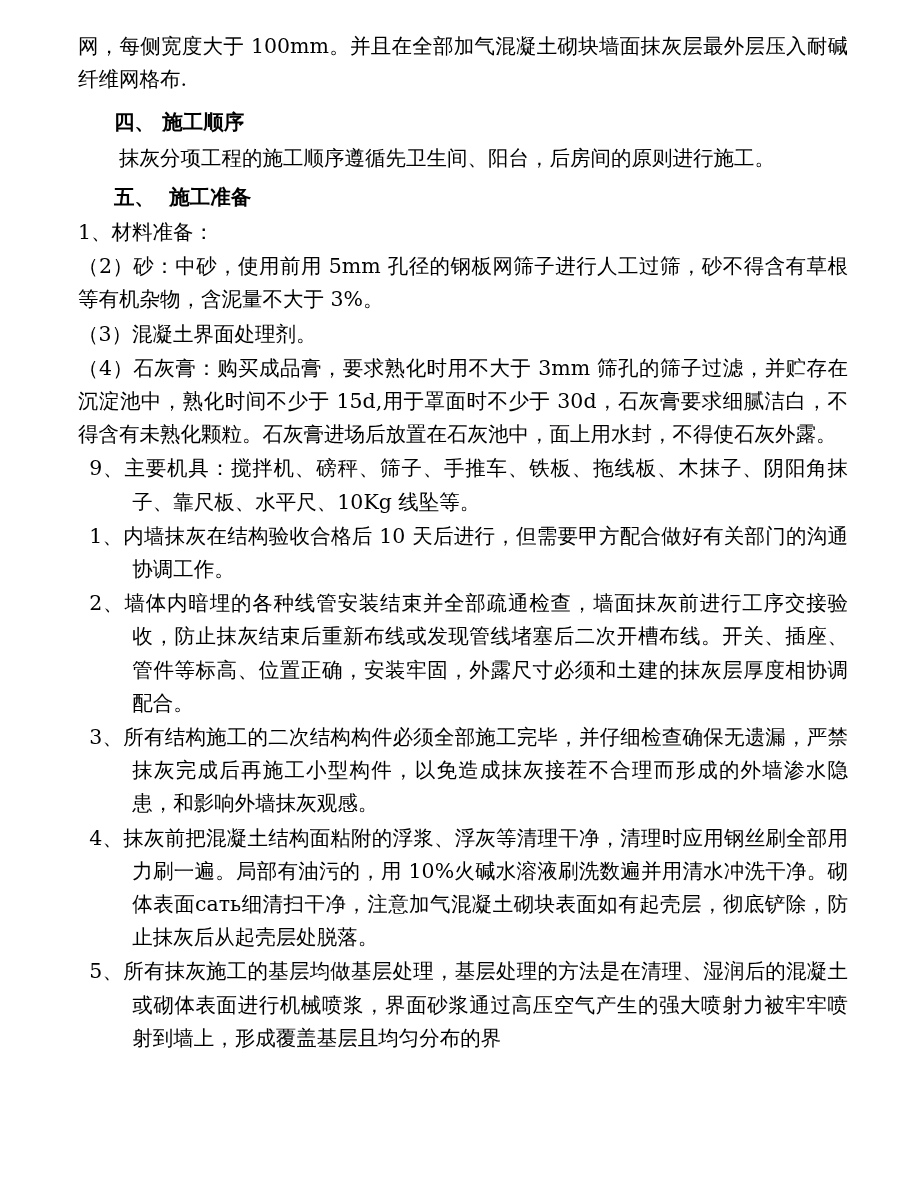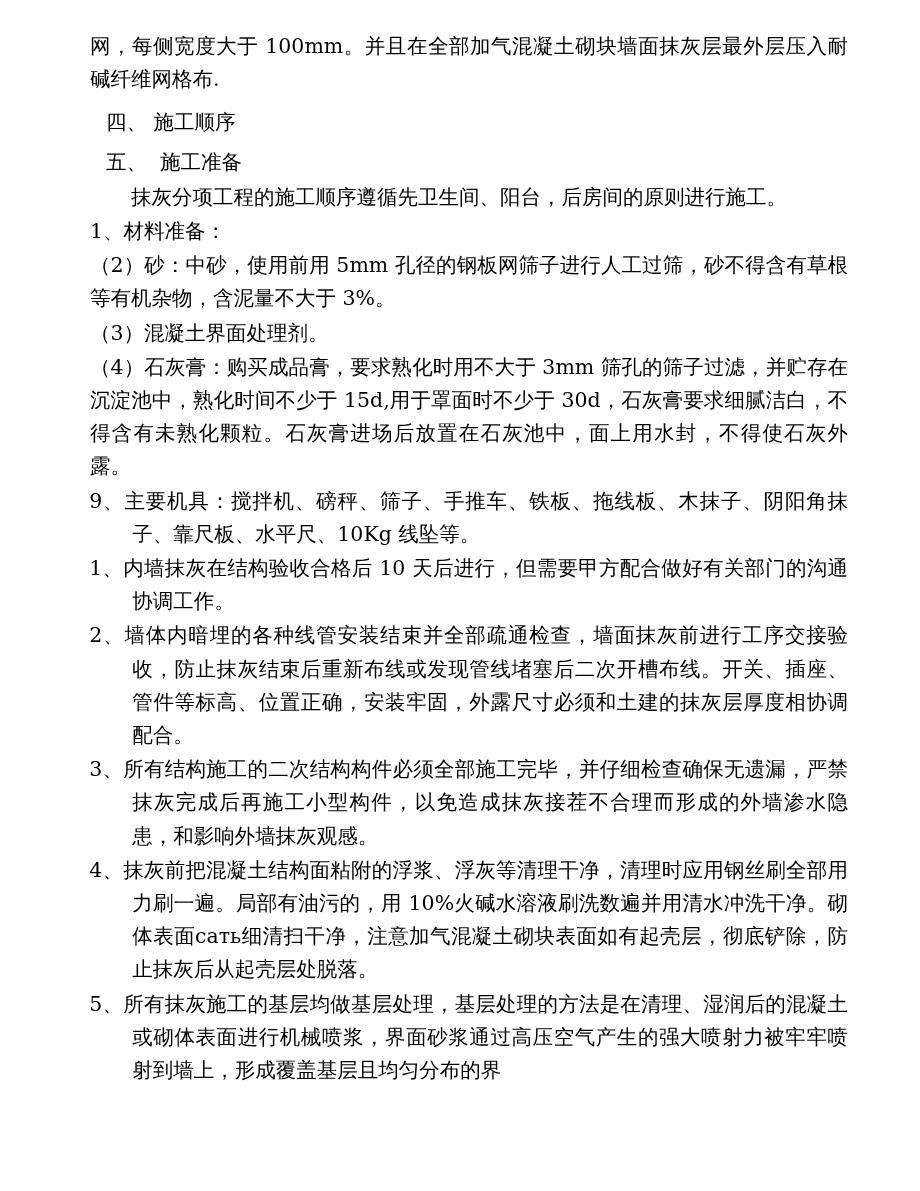--- a/index.html
+++ b/index.html
@@ -21,31 +21,31 @@
     box-sizing: border-box;
     padding: 30px 72px 0 78px;
   }
   .doc-body {
     font-size: 20.5px;
     line-height: 1.62;
     text-align: justify;
     text-justify: inter-ideograph;
   }
   .para {
-    margin: 0 0 1px 12px;
+    margin: 0 0 1px 0;
     white-space: pre-wrap;
   }
   
   .cont {
     margin-bottom: 10px;
   }
   
   .heading {
-    font-weight: normal;
-    margin: 6px 0 2px 0;
+    font-weight: bold;
+    margin: 6px 0 2px 8px;
     padding-left: 28px;
   }
   .heading.nopad {
     padding-left: 0;
   }
   
   .indent2 {
     text-indent: 2em;
   }
   
@@ -63,23 +63,23 @@
 </head>
 <body>
 
 <div class="page">
   <div class="doc-body">
 
     <p class="para cont">网，每侧宽度大于 100mm。并且在全部加气混凝土砌块墙面抹灰层最外层压入耐碱纤维网格布.</p>
 
     <p class="para heading">四、 施工顺序</p>
 
+    <p class="para indent2">抹灰分项工程的施工顺序遵循先卫生间、阳台，后房间的原则进行施工。</p>
+
     <p class="para heading">五、  施工准备</p>
-
-    <p class="para indent2">抹灰分项工程的施工顺序遵循先卫生间、阳台，后房间的原则进行施工。</p>
 
     <p class="para">1、材料准备：</p>
 
 
     <p class="para paren">（2）砂：中砂，使用前用 5mm 孔径的钢板网筛子进行人工过筛，砂不得含有草根等有机杂物，含泥量不大于 3%。</p>
 
     <p class="para paren">（3）混凝土界面处理剂。</p>
 
     <p class="para paren">（4）石灰膏：购买成品膏，要求熟化时用不大于 3mm 筛孔的筛子过滤，并贮存在沉淀池中，熟化时间不少于 15d,用于罩面时不少于 30d，石灰膏要求细腻洁白，不得含有未熟化颗粒。石灰膏进场后放置在石灰池中，面上用水封，不得使石灰外露。</p>
 

